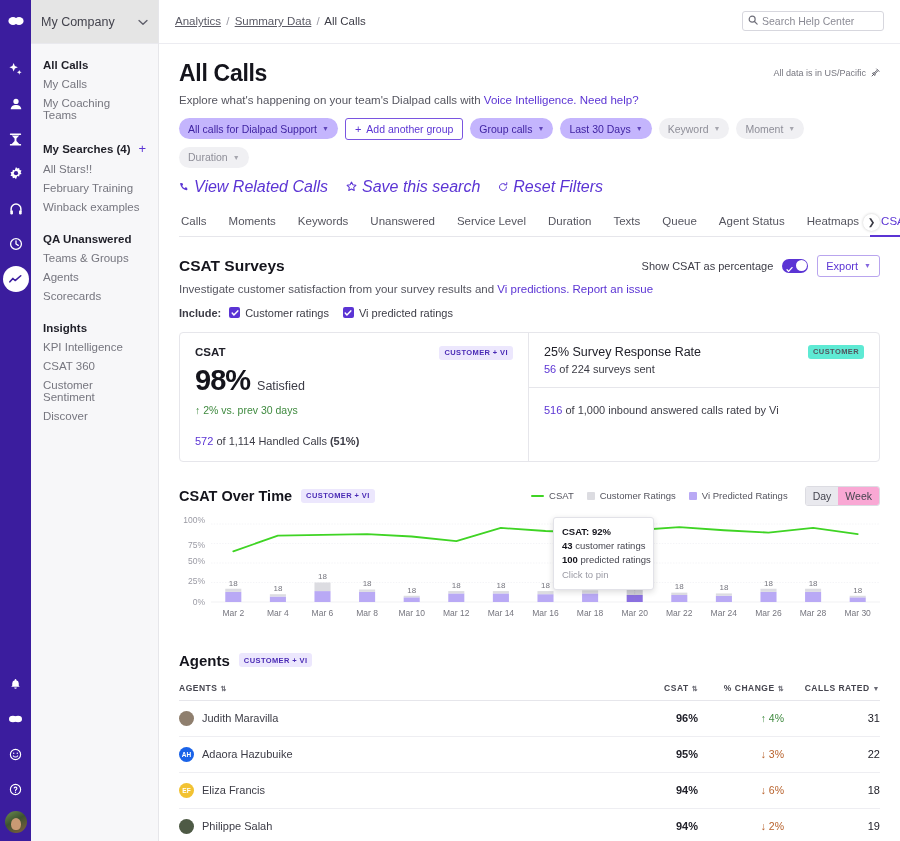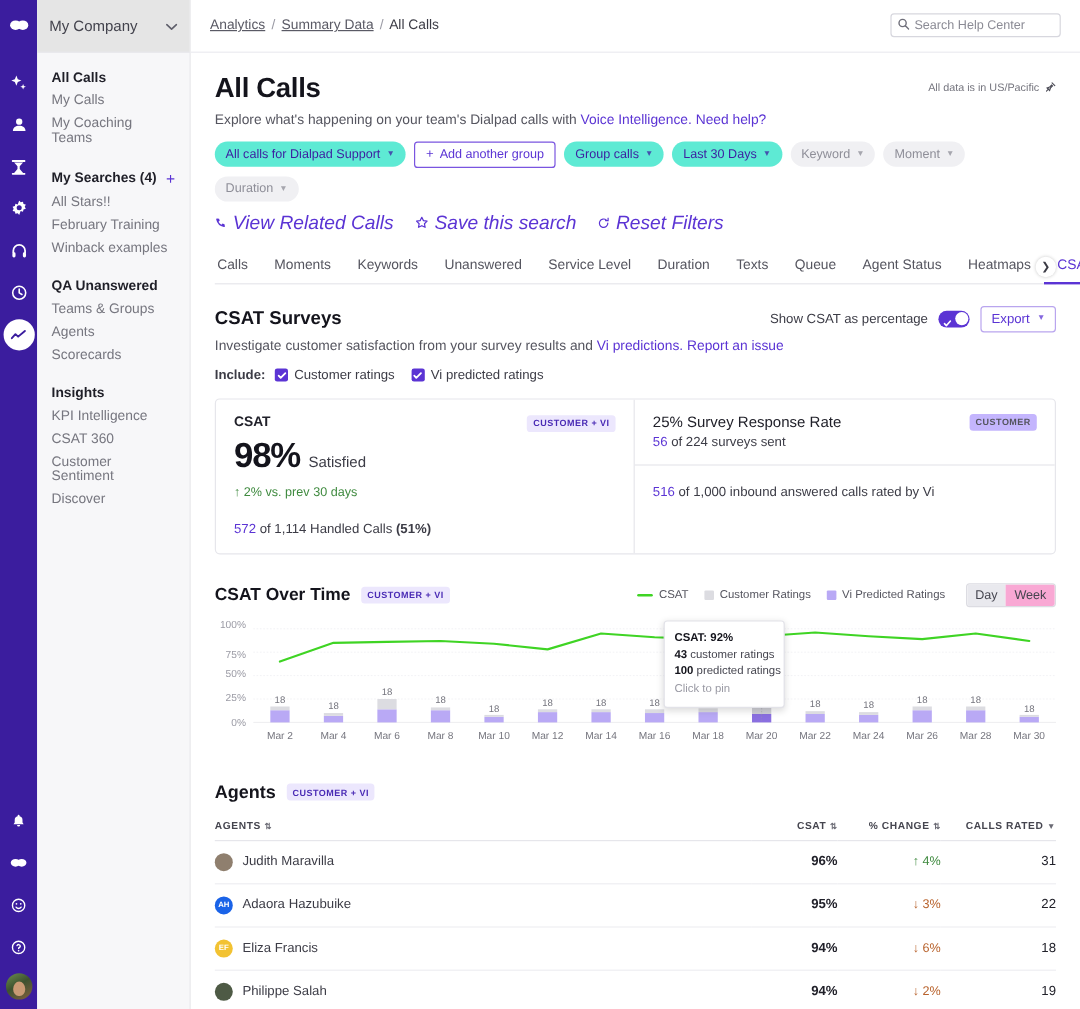--- a/index.html
+++ b/index.html
@@ -86,21 +86,21 @@
   .content { flex: 1 1 auto; overflow: hidden; padding: 16px 20px 0 20px; }
 
   .page-title-row { display: flex; align-items: flex-start; }
   h1.page-title { font-size: 23px; font-weight: bold; color: #14141c; letter-spacing: -.3px; }
   .tz-note { margin-left: auto; font-size: 9px; color: #76767f; display: flex; align-items: center; gap: 5px; padding-top: 8px;}
   .page-sub { font-size: 11.5px; color: #55555f; margin-top: 7px; }
   .lnk { color: #5b34d4; cursor: pointer; }
 
   .filters { display: flex; align-items: center; gap: 7px; margin-top: 12px; flex-wrap: wrap; }
   .pill {
-    height: 21px; border-radius: 11px; background: #5eead4; color: #3c1fa0;
+    height: 21px; border-radius: 11px; background: #c4b5fd; color: #3c1fa0;
     font-size: 10.5px; display: inline-flex; align-items: center; gap: 5px;
     padding: 0 9px; cursor: pointer; white-space: nowrap;
   }
   .pill.muted { background: #f0f0f3; color: #8e8e98; }
   .pill.outline {
     background: #fff; border: 1px solid #7a55e0; color: #5b34d4; border-radius: 3px; height: 22px;
   }
   .caret { font-size: 7px; opacity: .75; }
 
   .quick-actions { display: flex; align-items: center; gap: 18px; margin-top: 10px; }
@@ -159,21 +159,21 @@
   .cards { display: flex; margin-top: 13px; border: 1px solid #e6e6eb; border-radius: 4px; overflow: hidden; }
   .card-left { width: 349px; flex: 0 0 349px; border-right: 1px solid #e6e6eb; padding: 13px 15px 14px 15px; }
   .card-right { flex: 1 1 auto; display: flex; flex-direction: column; }
   .card-cell { padding: 12px 15px; }
   .card-cell + .card-cell { border-top: 1px solid #e6e6eb; }
   .badge {
     font-size: 7.5px; letter-spacing: .4px; font-weight: bold;
     padding: 2.5px 5px; border-radius: 3px; background: #ece7fd; color: #4a2bb5;
     white-space: nowrap;
   }
-  .badge.gray { background: #c4b5fd; color: #54545e; }
+  .badge.gray { background: #5eead4; color: #54545e; }
   .row-between { display: flex; align-items: flex-start; }
   .card-kicker { font-size: 11.5px; font-weight: bold; color: #21212a; }
   .big-stat { margin-top: 4px; display: flex; align-items: baseline; gap: 7px; }
   .big-num { font-size: 29px; font-weight: bold; color: #14141c; letter-spacing: -1px; }
   .big-word { font-size: 12.5px; color: #3c3c46; }
   .delta { margin-top: 7px; font-size: 10.5px; color: #3f8a3f; }
   .card-foot { margin-top: 19px; font-size: 11px; color: #3c3c46; }
   .card-title2 { font-size: 12.5px; color: #21212a; }
   .card-sub2 { font-size: 11px; color: #3c3c46; margin-top: 4px; }
 

